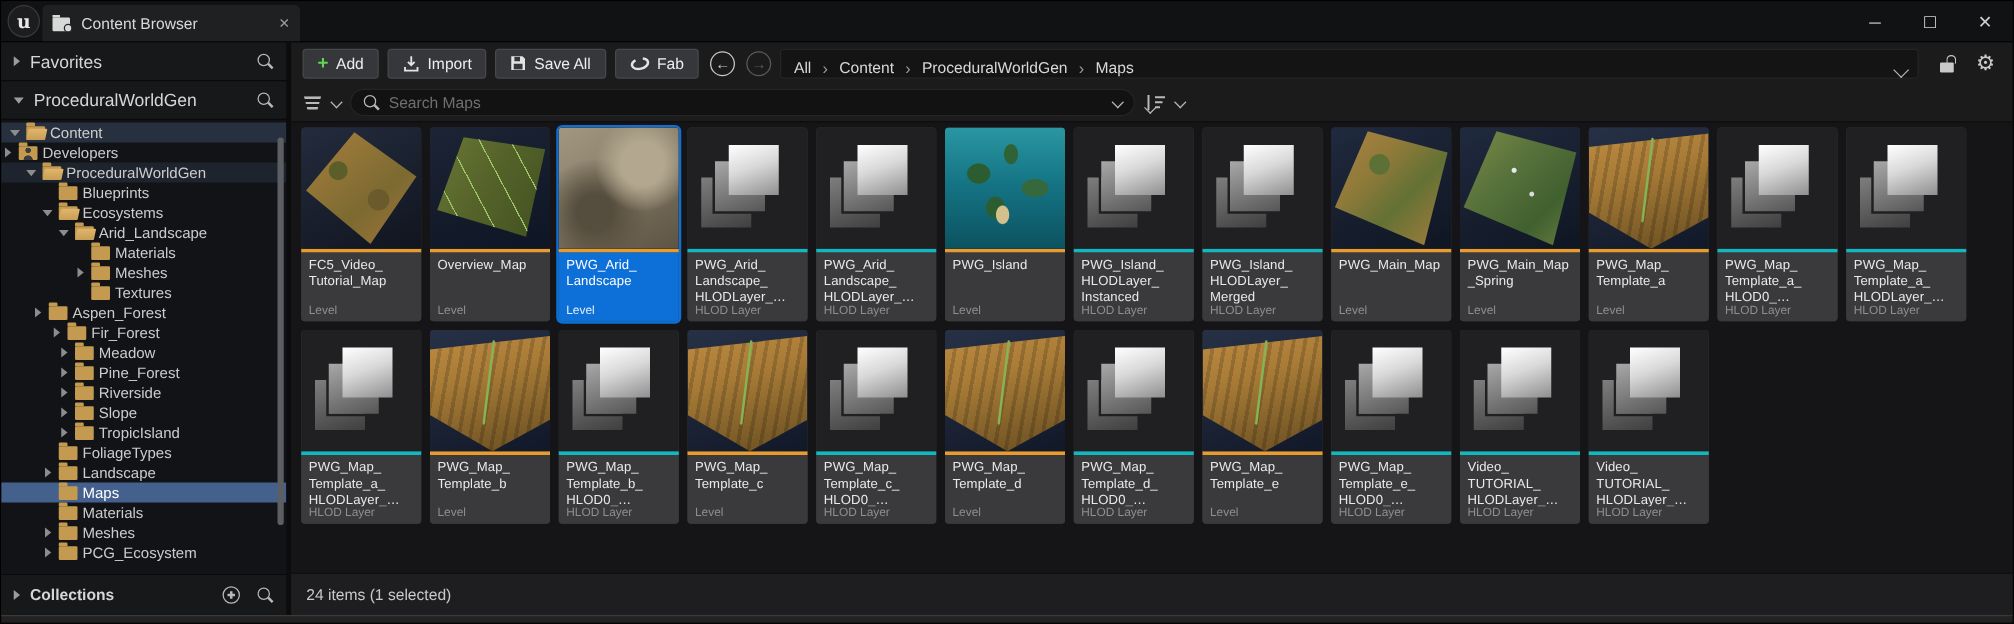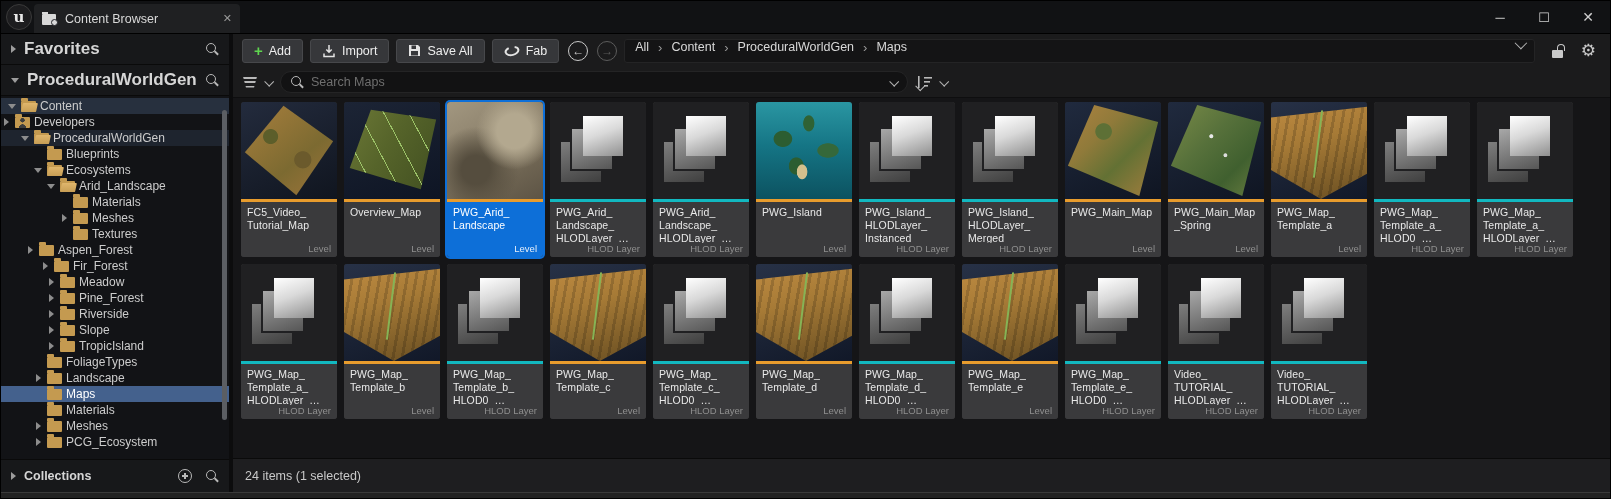--- a/index.html
+++ b/index.html
@@ -27,21 +27,21 @@
   .win-btn { width:44px; height:33px; display:flex; align-items:center; justify-content:center;
              color:#cfcfcf; font-size:13px; }
   .win-btn.close { font-size:14px; }
 
   
   .body { flex:1; display:flex; min-height:0; }
   .sidebar { width:232px; flex:none; background:#17181a; display:flex; flex-direction:column;
              border-right:4px solid #0c0c0d; }
   .side-head { height:31px; display:flex; align-items:center; padding:0 10px; gap:8px;
                border-bottom:1px solid #0a0a0a; flex:none; }
-  .side-head .lbl { color:#d6d6d6; font-size:17px; font-weight:bold; flex:1; }
+  .side-head .lbl { color:#d6d6d6; font-size:14px; font-weight:normal; flex:1; }
   .tri-r { width:0; height:0; border-left:5px solid #9c9c9c; border-top:4px solid transparent; border-bottom:4px solid transparent; flex:none;}
   .tri-d { width:0; height:0; border-top:5px solid #9c9c9c; border-left:4px solid transparent; border-right:4px solid transparent; flex:none;}
   .mag-ic { width:13px; height:13px; position:relative; flex:none; }
   .mag-ic::before { content:''; position:absolute; top:0; left:0; width:8px; height:8px;
                     border:1.5px solid #b9b9b9; border-radius:50%; }
   .mag-ic::after { content:''; position:absolute; width:5px; height:1.5px; background:#b9b9b9;
                    transform:rotate(45deg); left:8px; top:9px; }
 
   .tree { flex:1; background:#121316; overflow:hidden; position:relative; padding-top:2px; }
   .tree-row { height:16px; display:flex; align-items:center; gap:4px; padding-right:4px;
@@ -74,21 +74,21 @@
   .main { flex:1; display:flex; flex-direction:column; min-width:0; background:#1b1b1c; }
   .toolbar { height:33px; flex:none; display:flex; align-items:center; gap:7px; padding:0 10px 0 9px; }
   .tb-btn { height:24px; background:#36373a; border:1px solid #47484b; border-radius:3px;
             display:flex; align-items:center; gap:6px; padding:0 11px; color:#ededed; font-size:12.5px; }
   .plus { color:#5fd64f; font-size:15px; font-weight:bold; line-height:1; }
   .ic { display:inline-flex; flex:none; }
   .nav-btn { width:20px; height:20px; border:1.6px solid #c9c9c9; border-radius:50%; display:flex;
              align-items:center; justify-content:center; color:#c9c9c9; font-size:12px; flex:none; margin-left:2px;}
   .nav-btn.disabled { border-color:#5b5b5b; color:#5b5b5b; }
   .crumbbar { flex:1; height:24px; background:#141415; border:1px solid #242425; border-radius:3px;
-              display:flex; align-items:flex-start; padding:0 10px; gap:9px; min-width:0; }
+              display:flex; align-items:flex-end; padding:0 10px; gap:9px; min-width:0; }
   .crumb { color:#d8d8d8; font-size:12.5px; white-space:nowrap; }
   .crumb-sep { color:#9a9a9a; font-size:13px; }
   .chev { width:9px; height:9px; border-right:1.6px solid #b5b5b5; border-bottom:1.6px solid #b5b5b5;
           transform:rotate(45deg) translateY(-2px); flex:none; }
   .crumbbar .chev { margin-left:auto; }
   .lock-ic { width:12px; height:14px; position:relative; flex:none; margin:0 6px 0 10px;}
   .lock-ic::before { content:''; position:absolute; bottom:0; left:0; width:11px; height:8px; background:#c9c9c9; border-radius:1px; }
   .lock-ic::after { content:''; position:absolute; top:0; left:5px; width:6px; height:6px;
                     border:1.7px solid #c9c9c9; border-bottom:none; border-radius:4px 4px 0 0; }
   .gear-ic { color:#c9c9c9; font-size:17px; line-height:1; margin:0 4px; }
@@ -125,21 +125,21 @@
   .tile { width:96px; flex:none; border-radius:3px; background:#3a3a3c; display:flex; flex-direction:column; position:relative; }
   .tile.selected { box-shadow:0 0 0 2px var(--accent); }
   .thumb { height:97px; flex:none; border-radius:3px 3px 0 0; position:relative; overflow:hidden; background:#202022; }
   .bar { height:3px; flex:none; }
   .bar.level { background:var(--bar-level); }
   .bar.hlod  { background:var(--bar-hlod); }
   .meta { height:55px; padding:4px 6px 3px 6px; display:flex; flex-direction:column; border-radius:0 0 3px 3px; background:#3a3a3c;}
   .tile.selected .meta { background:var(--accent); }
   .tname { color:#e9e9e9; font-size:10.5px; line-height:13px; white-space:pre-line; flex:1;
            overflow:hidden; letter-spacing:0.1px; }
-  .ttype { color:#8f8f8f; font-size:9.5px;text-align:right; }
+  .ttype { color:#8f8f8f; font-size:9.5px; }
   .tile.selected .tname { color:#fff; }
   .tile.selected .ttype { color:#e4eefb; }
 
   
   .hlod-sq { position:absolute; width:40px; height:40px; }
   .hlod-sq.front { left:33px; top:14px; background:linear-gradient(160deg,#ffffff 0%,#d9d9d9 45%,#8f8f8f 100%); }
   .hlod-sq.mid   { left:22px; top:27px; background:linear-gradient(160deg,#a8a8a8,#565656); }
   .hlod-sq.back  { left:11px; top:40px; background:linear-gradient(160deg,#7e7e7e,#3f3f3f); }
   .hlod-sq.mid, .hlod-sq.back { box-shadow:0 0 0 2px #202022; }
 

